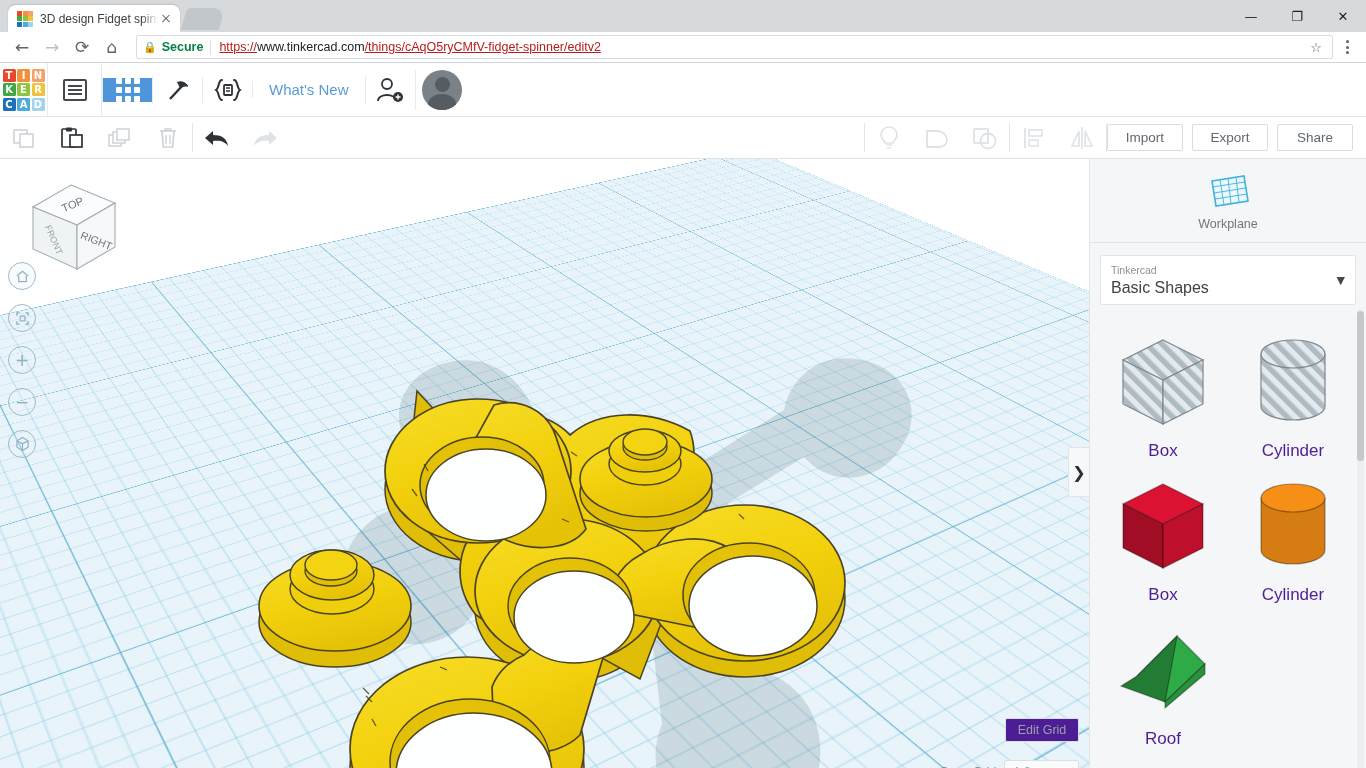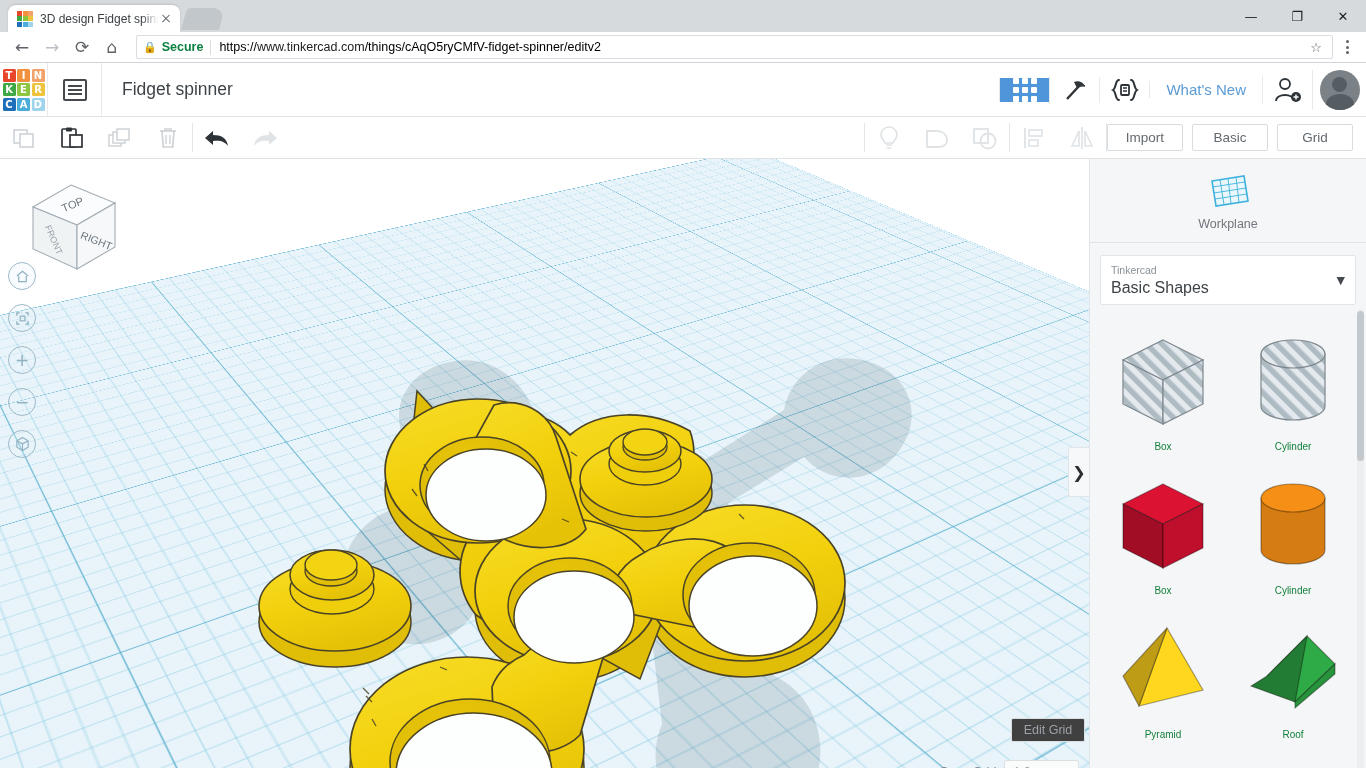--- a/index.html
+++ b/index.html
@@ -71,21 +71,21 @@
   .omnibox {
     flex: 1; height: 24px; margin-left: 8px;
     display: flex; align-items: center;
     border: 1px solid #dadce0; border-radius: 2px; background: #fff;
     padding: 0 6px; font-size: 12.5px;
   }
   .lock { color: #0b8043; font-size: 11px; margin-right: 5px; }
   .secure-label { color: #0b8043; font-size: 12.5px; margin-right: 7px; font-weight: bold; }
   .omni-div { width: 1px; height: 15px; background: #dadce0; margin-right: 8px; }
   .url { color: #202124; white-space: nowrap; font-size: 12.5px; }
-  .url .dim { color: #000000; }
+  .url .dim { color: #b91c1c; text-decoration: underline; }
   .star { margin-left: auto; color: #5f6368; font-size: 13px; padding: 0 4px; }
   .kebab {
     width: 22px; height: 26px; display: flex; flex-direction: column;
     align-items: center; justify-content: center; gap: 2.5px; margin-left: 3px;
   }
   .kebab i { width: 3px; height: 3px; border-radius: 50%; background: #5f6368; display:block; }
 
   
   .tc-header {
     height: 54px; background: #fff; border-bottom: 1px solid #e0e3e6;
@@ -208,22 +208,22 @@
   .panel-toggle {
     position: absolute; right: 0; top: 288px; width: 21px; height: 50px;
     background: #f7f8f9; border: 1px solid #e2e5e8; border-right: none;
     border-radius: 3px 0 0 3px;
     display: flex; align-items: center; justify-content: center;
     color: #2b2f33; font-size: 16px; z-index: 6;
     font-family: "DejaVu Sans", sans-serif;
   }
 
   .edit-grid-btn {
-    position: absolute; right: 4px; bottom: 58px;
-    min-width: 74px; height: 24px; border: 1px solid #dcdfe2; background: #404040;
+    position: absolute; right: 10px; bottom: 58px;
+    min-width: 74px; height: 24px; border: 1px solid #dcdfe2; background: #4c1d95;
     color: #9aa1a7; font-size: 12.5px;
     display: flex; align-items: center; justify-content: center; border-radius: 2px;
   }
   .snap-row {
     position: absolute; right: 10px; bottom: 16px;
     display: flex; align-items: center; gap: 8px;
   }
   .snap-label { font-size: 12.5px; color: #7d858b; }
   .snap-select {
     min-width: 74px; height: 24px; border: 1px solid #dcdfe2; background: #fafbfb;
@@ -259,21 +259,21 @@
   .rp-shapes {
     flex: 1; overflow: hidden; position: relative;
     display: grid; grid-template-columns: 1fr 1fr;
     padding: 12px 8px 0 8px; align-content: start; row-gap: 6px;
   }
   .shape-cell {
     display: flex; flex-direction: column; align-items: center;
     justify-content: flex-start; height: 138px; gap: 4px;
   }
   .shape-art { height: 110px; display: flex; align-items: center; justify-content: center; }
-  .shape-label { font-size: 10px; color: #15803d; }
+  .shape-label { font-size: 17px; color: #4c1d95; }
 
   .rp-scrollbar {
     position: absolute; right: 2px; top: 150px; width: 7px; bottom: 8px;
   }
   .rp-scrollbar .track { position: absolute; inset: 0; background: #eceef0; border-radius: 4px; }
   .rp-scrollbar .thumb {
     position: absolute; left: 0; top: 2px; width: 7px; height: 150px;
     background: #c4c9cd; border-radius: 4px;
   }
 </style>
@@ -337,21 +337,20 @@
         <span style="background: rgb(159, 212, 236);">D</span>
       </div>
   </div>
   <div class="tc-menu-icon">
     <div class="hamburger-box">
         <i></i>
         <i></i>
         <i></i>
       </div>
   </div>
-  <div class="tc-title">Fidget spinner</div>
   <div class="tc-header-right">
     <div class="hdr-btn active">
       <span class="grid9">
           <i></i>
           <i></i>
           <i></i>
           <i></i>
           <i></i>
           <i></i>
           <i></i>
@@ -462,22 +461,22 @@
     <svg width="28" height="26" viewBox="0 0 28 26">
       <path d="M14 2v22" stroke="#dfe3e6" stroke-width="1.6"></path>
       <path d="M11 21 L11 6 L4 21 Z" stroke="#dfe3e6" stroke-width="1.6" fill="none"></path>
       <path d="M17 21 L17 6 L24 21 Z" stroke="#dfe3e6" stroke-width="1.6" fill="none"></path>
     </svg>
   </div>
   <div class="tb-sep"></div>
 
   <div class="tb-right">
     <div class="tbtn">Import</div>
-    <div class="tbtn">Basic</div>
-    <div class="tbtn">Grid</div>
+    <div class="tbtn">Export</div>
+    <div class="tbtn">Share</div>
   </div>
 </div>
 
 <div class="main">
 
   <div class="viewport">
     <div class="workplane"></div>
 
     <svg class="navcube" viewBox="0 0 96 112">
       <g stroke="#9aa6ae" stroke-width="1.1" fill="#f4f7f9" opacity="0.92">
@@ -741,29 +740,20 @@
             <svg width="96" height="100" viewBox="0 0 96 100">
       <path d="M16 22 v52 a32 14 0 0 0 64 0 v-52 Z" fill="#d57c13" stroke="rgba(0,0,0,.35)" stroke-width="1.2"></path>
       <ellipse cx="48" cy="22" rx="32" ry="14" fill="#f68f16" stroke="rgba(0,0,0,.35)" stroke-width="1.2"></ellipse>
             </svg>
           </div>
      <div class="shape-label">Cylinder</div>
         </div>
         <div class="shape-cell">
           <div class="shape-art">
             <svg width="96" height="100" viewBox="0 0 96 100">
-      <polygon points="52,8 88,70 24,86" fill="#ffd71f" stroke="rgba(0,0,0,.35)" stroke-width="1.2"></polygon>
-      <polygon points="52,8 24,86 8,56" fill="#bf9c16" stroke="rgba(0,0,0,.35)" stroke-width="1.2"></polygon>
-            </svg>
-          </div>
-     <div class="shape-label">Pyramid</div>
-        </div>
-        <div class="shape-cell">
-          <div class="shape-art">
-            <svg width="96" height="100" viewBox="0 0 96 100">
     <polygon points="62,16 90,44 50,82 22,56" fill="#2eab46" stroke="rgba(0,0,0,.35)" stroke-width="1.2"></polygon>
     <polygon points="62,16 22,56 6,66 50,82" fill="#227c33" stroke="rgba(0,0,0,.35)" stroke-width="1.2"></polygon>
     <polygon points="50,82 90,44 90,54 50,88" fill="#28933d" stroke="rgba(0,0,0,.35)" stroke-width="1.2"></polygon>
             </svg>
           </div>
      <div class="shape-label">Roof</div>
         </div>
       </div>
 
     <div class="rp-scrollbar">

